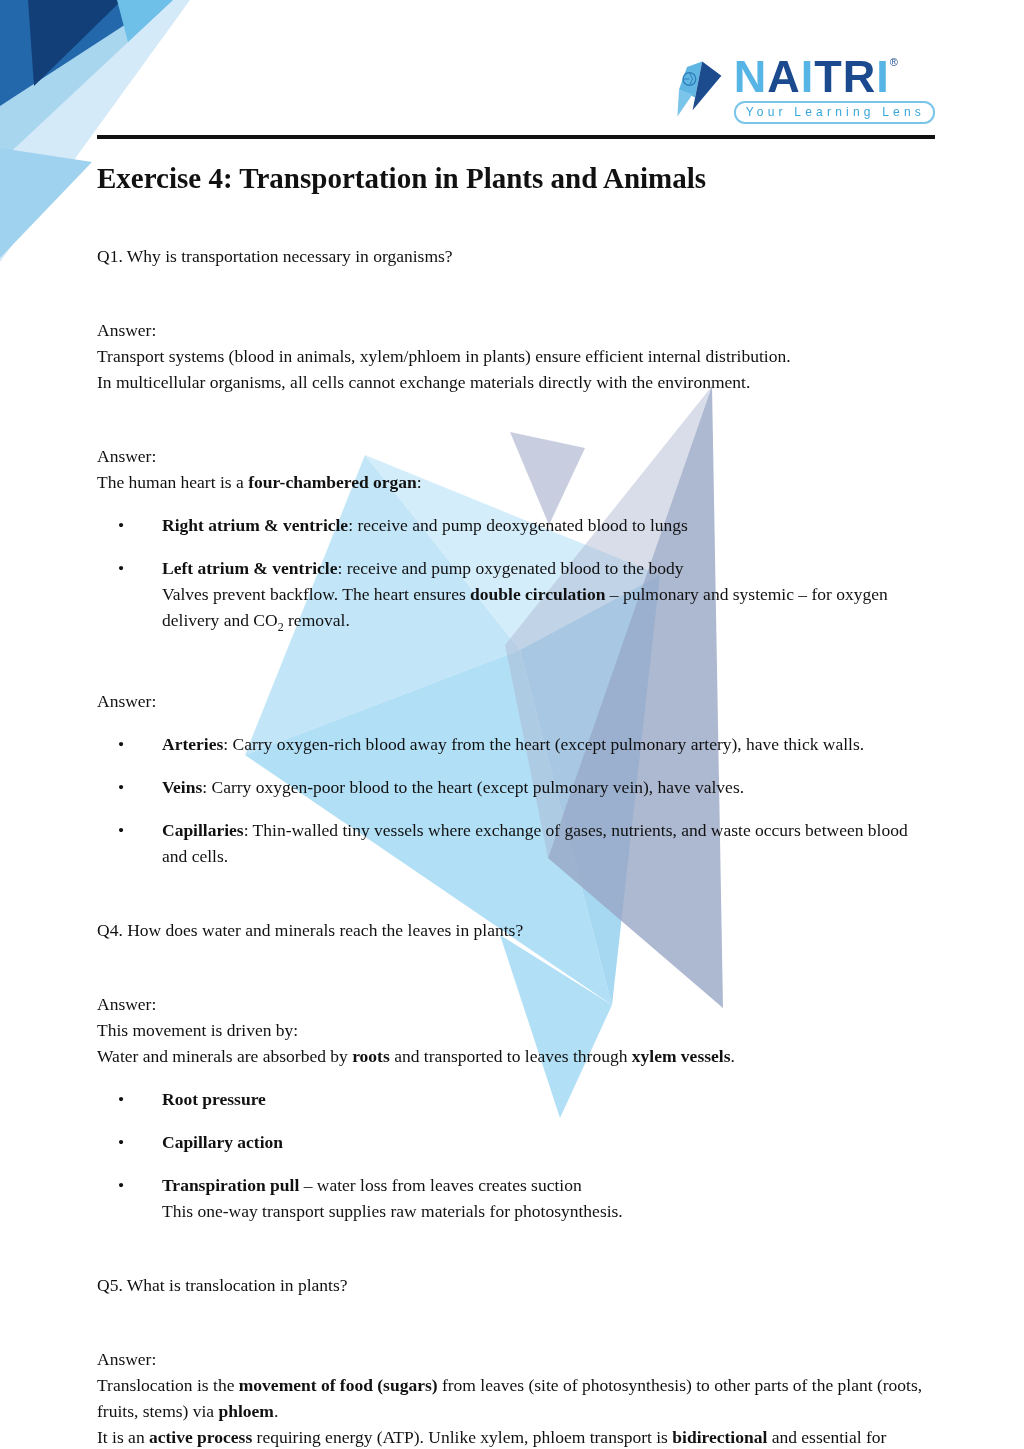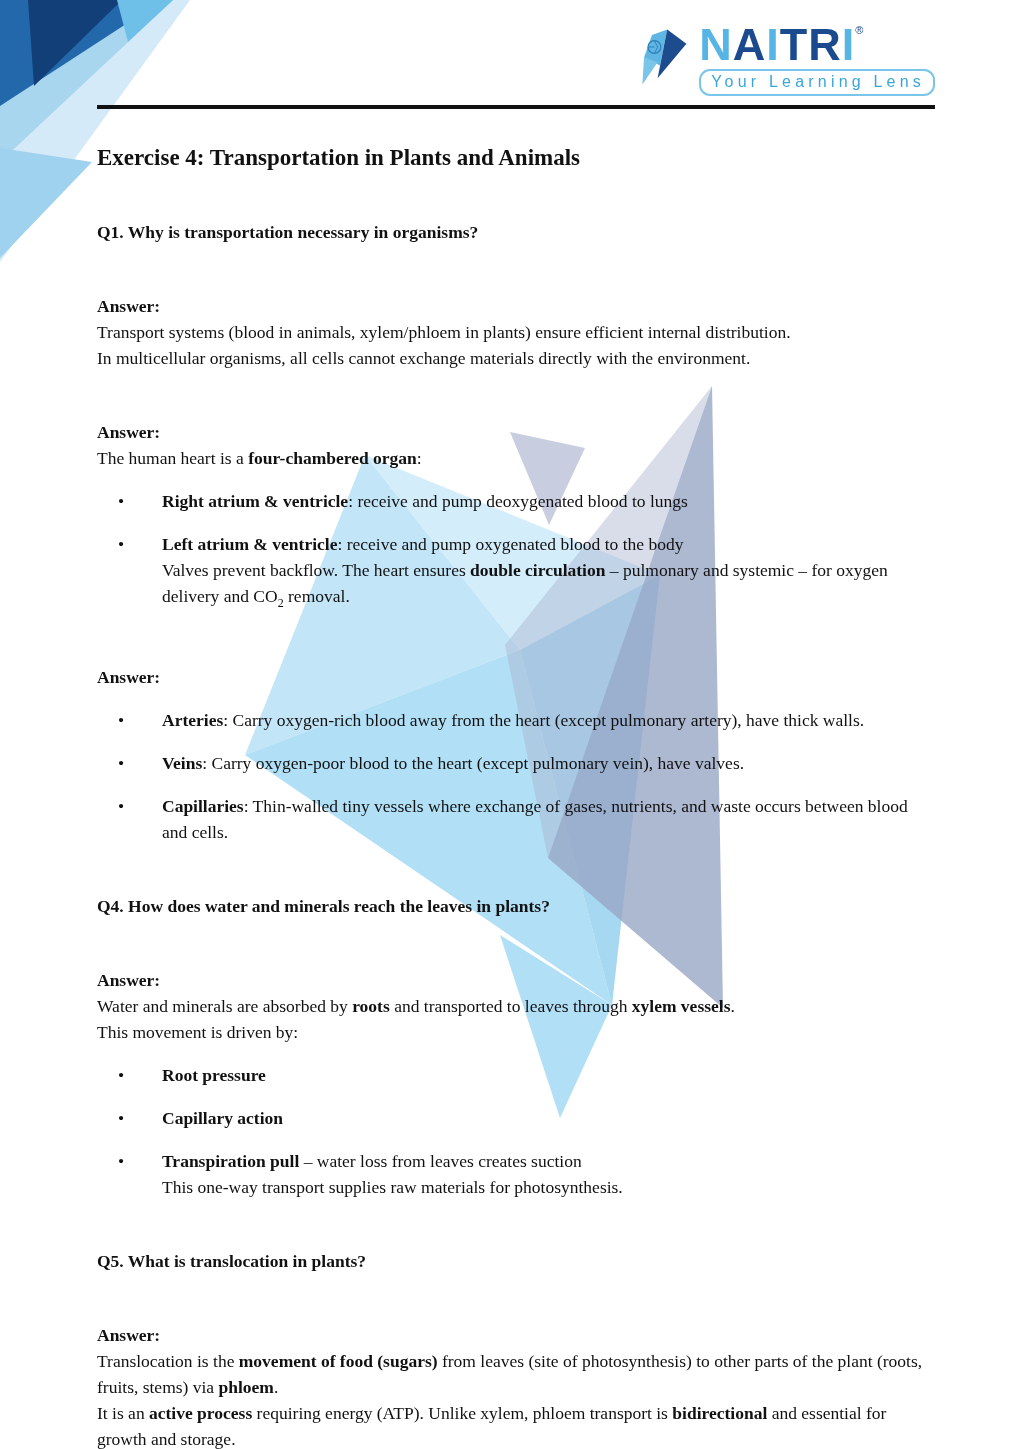--- a/index.html
+++ b/index.html
@@ -9,41 +9,41 @@
     --rule:#111111;
   }
   html,body{margin:0;padding:0;}
   body{
     width:1024px;height:1449px;position:relative;background:#ffffff;
     font-family:"Liberation Serif", serif;color:var(--text);overflow:hidden;
   }
   .bg{position:absolute;inset:0;width:1024px;height:1449px;z-index:0;}
   .content{position:absolute;left:97px;width:838px;top:0;z-index:1;}
   
-  .header{display:flex;justify-content:flex-end;align-items:flex-start;padding-top:24px;}
+  .header{display:flex;justify-content:flex-end;align-items:flex-start;padding-top:56px;}
   .logo{display:flex;gap:7px;align-items:flex-start;}
   .logo-icon svg{width:56px;height:70px;display:block;}
   .logo-text{display:flex;flex-direction:column;align-items:stretch;}
   .brand-row{display:flex;align-items:flex-start;line-height:0.92;}
   .letter{font-family:"Liberation Sans",sans-serif;font-weight:700;font-size:45px;letter-spacing:1px;}
   .letter.sky{color:var(--brand-sky);}
   .letter.navy{color:var(--brand-navy);}
   .reg{font-family:"Liberation Sans",sans-serif;font-size:11px;color:var(--brand-navy);margin-top:1px;}
   .tagline-box{
     margin-top:4px;border:2px solid #7ac6ea;border-radius:11px;padding:2px 8px 3px 10px;
-    font-family:"Liberation Sans",sans-serif;font-size:16px;letter-spacing:4.2px;
+    font-family:"Liberation Sans",sans-serif;font-size:12px;letter-spacing:4.2px;
     color:#39a6da;white-space:nowrap;text-align:center;
   }
   .rule{height:4px;background:var(--rule);margin-top:9px;}
   
-  .page-title{font-size:23px;font-weight:700;margin:36px 0 0 0;font-family:"Liberation Serif",serif;}
+  .page-title{font-size:29px;font-weight:700;margin:23px 0 0 0;font-family:"Liberation Serif",serif;}
   .questions{margin-top:29px;font-size:17.5px;line-height:26px;}
   .q-block{margin-top:13px;}
   .q-block:first-child{margin-top:0;}
-  .q-heading{font-weight:700;margin-top:48px;}
+  .q-heading{font-weight:400;margin-top:48px;}
   .para{margin:0;}
   .bullets{list-style:none;margin:0;padding:0;}
   .bullet{position:relative;padding-left:65px;margin-top:17px;}
   .bullet .dot{position:absolute;left:21px;top:0;font-size:17.5px;}
   sub{font-size:12px;}
   b{font-weight:700;}
 </style>
 </head>
 <body>
 
@@ -113,22 +113,22 @@
         <div class="q-heading">Answer:</div>
         <ul class="bullets">
           <li class="bullet"><span class="dot">•</span><span><b>Arteries</b><span>: Carry oxygen-rich blood away from the heart (except pulmonary artery), have thick walls.</span></span></li>
           <li class="bullet"><span class="dot">•</span><span><b>Veins</b><span>: Carry oxygen-poor blood to the heart (except pulmonary vein), have valves.</span></span></li>
           <li class="bullet"><span class="dot">•</span><span><b>Capillaries</b><span>: Thin-walled tiny vessels where exchange of gases, nutrients, and waste occurs between blood and cells.</span></span></li>
         </ul>
       </section>
       <section class="q-block">
         <div class="q-heading">Q4. How does water and minerals reach the leaves in plants?</div>
         <div class="q-heading">Answer:</div>
+        <p class="para"><span>This movement is driven by:</span></p>
         <p class="para"><span>Water and minerals are absorbed by </span><b>roots</b><span> and transported to leaves through </span><b>xylem vessels</b><span>.</span></p>
-        <p class="para"><span>This movement is driven by:</span></p>
         <ul class="bullets">
           <li class="bullet"><span class="dot">•</span><span><b>Root pressure</b></span></li>
           <li class="bullet"><span class="dot">•</span><span><b>Capillary action</b></span></li>
           <li class="bullet"><span class="dot">•</span><span><b>Transpiration pull</b><span> – water loss from leaves creates suction</span><br><span>This one-way transport supplies raw materials for photosynthesis.</span></span></li>
         </ul>
       </section>
       <section class="q-block">
         <div class="q-heading">Q5. What is translocation in plants?</div>
         <div class="q-heading">Answer:</div>
         <p class="para"><span>Translocation is the </span><b>movement of food (sugars)</b><span> from leaves (site of photosynthesis) to other parts of the plant (roots, fruits, stems) via </span><b>phloem</b><span>.</span></p>

